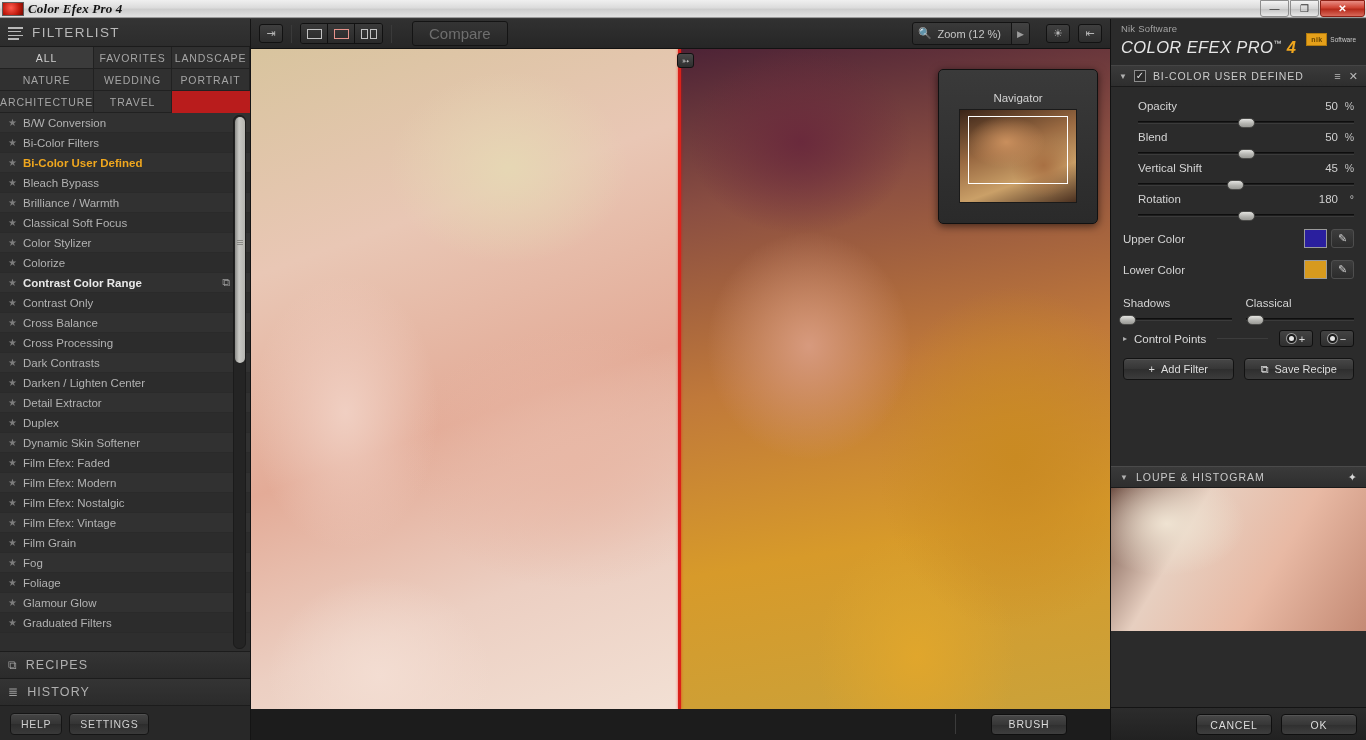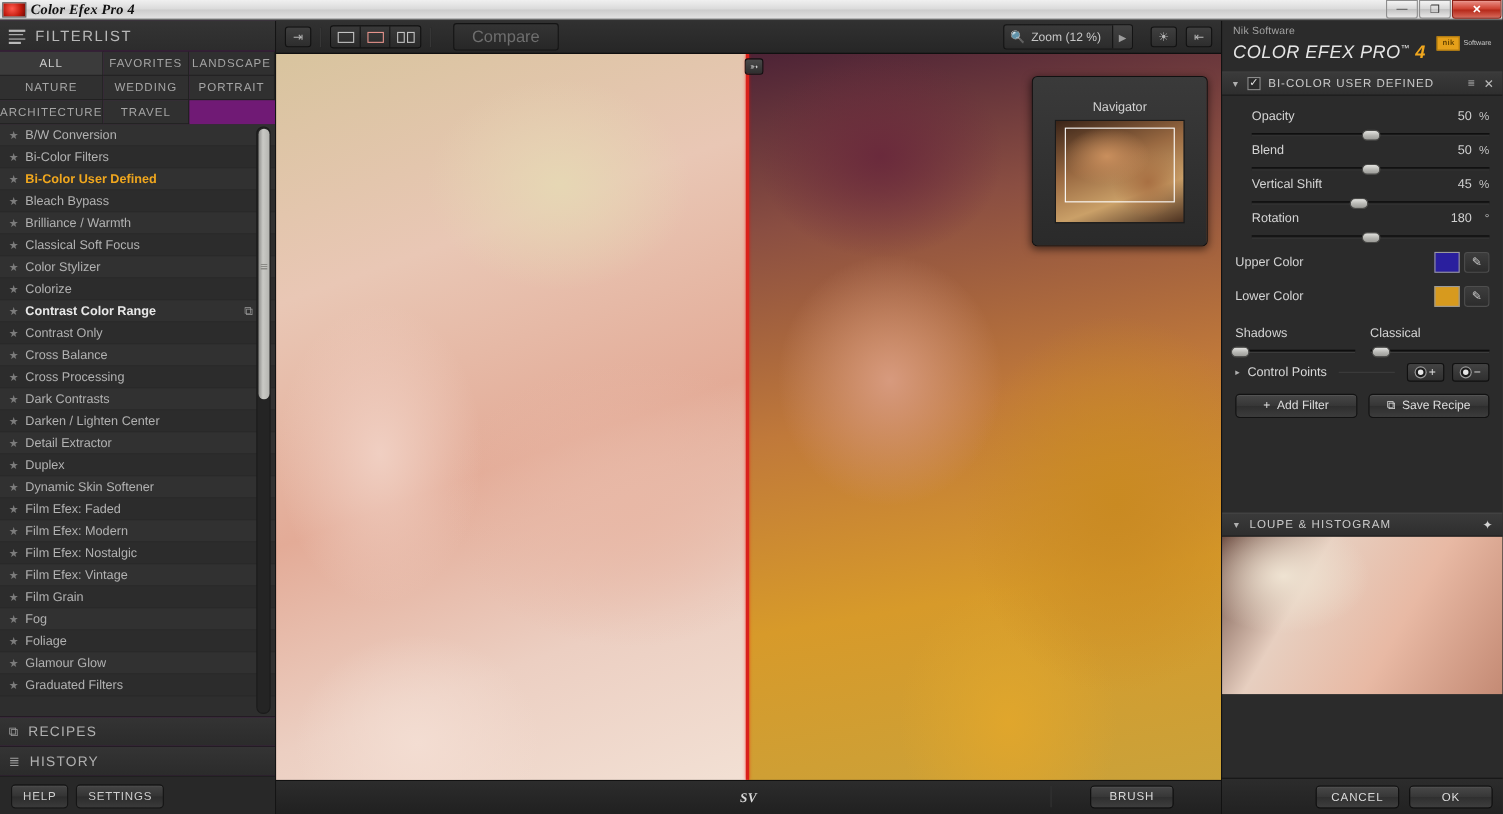--- a/index.html
+++ b/index.html
@@ -53,21 +53,21 @@
   
   .appwin {
     position: absolute; left: 0; top: 18px; width: 1366px; height: 722px;
     background: #242424;
     border-top: 1px solid #3a3a3a;
   }
 
   
   .leftpanel {
     position: absolute; left: 0; top: 0; width: 251px; height: 722px;
-    background: #701a75;
+    background: #b91c1c;
     border-right: 1px solid #141414;
     display: flex; flex-direction: column;
   }
   .lp-header {
     height: 28px; background: linear-gradient(180deg,#343434 0%, #2c2c2c 100%);
     display: flex; align-items: center; padding-left: 8px;
     border-bottom: 1px solid #1b1b1b;
   }
   .hamburger { display: inline-block; width: 15px; height: 11px; margin-right: 9px; }
   .hamburger i { display: block; height: 1.6px; background: #b9b9b9; margin-bottom: 2.2px; }
@@ -536,23 +536,20 @@
         <div class="splithandle">➳</div>
 
         <div class="navigator">
           <div class="nav-title">Navigator</div>
           <div class="nav-thumb navthumbimg">
             <div class="nav-rect"></div>
           </div>
         </div>
       </div>
 
-      <div class="statusbar">
-        <span class="sv">SV</span>
-      </div>
     </div>
 
     <div class="rightpanel">
       <div class="rp-brand">
         <div>
           <div class="brand-sub">Nik Software</div>
           <div class="brand-main">
             <span>COLOR EFEX PRO</span><sup>™</sup>
             <span class="four">4</span>
           </div>

